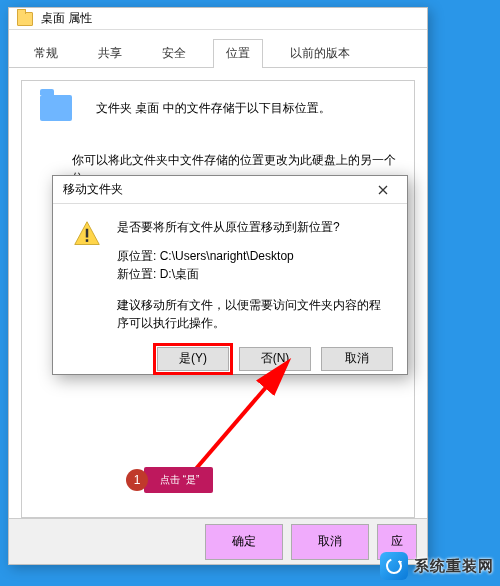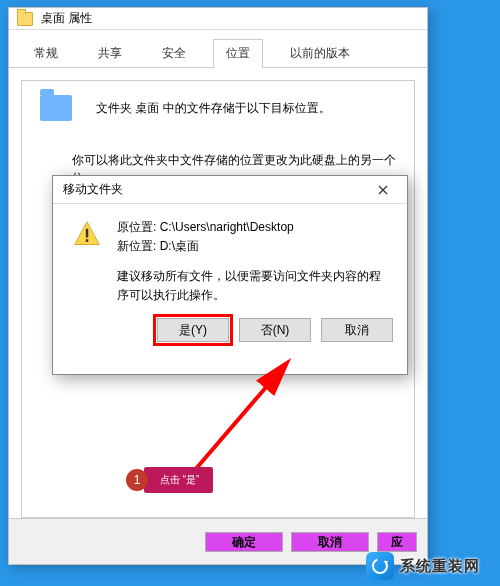--- a/index.html
+++ b/index.html
@@ -106,26 +106,25 @@
     border-top: 1px solid #ccc;
     background: #f0f0f0;
     display:flex;
     justify-content:flex-end;
     align-items:center;
     padding-right: 10px;
     gap: 8px;
   }
   .win-btn {
     min-width: 78px;
-    height: 20px;
-    background:#d946ef;
+    height: 36px;
+    background:#f0abfc;
     border:1px solid #adadad;
     font-size:12px;
     cursor:pointer;
-    font-weight:bold;
   }
 
   
   .dialog {
     position: absolute;
     left: 52px;
     top: 175px;
     width: 356px;
     height: 200px;
     background: #fff;
@@ -212,21 +211,21 @@
     background: #be185d;
     color:#fff;
     font-size: 10px;
     padding: 6px 14px 6px 16px;
     border-radius: 2px;
   }
 
   
   .watermark {
     position:absolute;
-    right: 20px;
+    right: 6px;
     bottom: 6px;
     display:flex;
     align-items:center;
     gap:6px;
     background: rgba(255,255,255,0.0);
   }
   .wm-logo {
     width: 28px; height: 28px;
     border-radius: 6px;
     background: linear-gradient(135deg,#3bb3ff,#0a7ad8);
@@ -275,20 +274,21 @@
         </svg>
     </span>
   </div>
   <div class="dialog-body">
     <svg class="warn-icon" viewBox="0 0 32 32">
       <polygon points="16,2 30,28 2,28" fill="#ffd54a" stroke="#c9a227" stroke-width="1"></polygon>
       <rect x="14.6" y="10" width="2.8" height="10" fill="#333"></rect>
       <rect x="14.6" y="22" width="2.8" height="3" fill="#333"></rect>
     </svg>
     <div class="dlg-text">
+      <div class="dlg-q">是否要将所有文件从原位置移动到新位置?</div>
       <div class="dlg-paths">
         <div><span>原位置: </span><span>C:\Users\naright\Desktop</span></div>
         <div><span>新位置: </span><span>D:\桌面</span></div>
       </div>
       <div class="dlg-adv">建议移动所有文件，以便需要访问文件夹内容的程序可以执行此操作。</div>
     </div>
   </div>
   <div class="dialog-btns">
     <button class="dlg-btn highlight">是(Y)</button>
     <button class="dlg-btn">否(N)</button>

